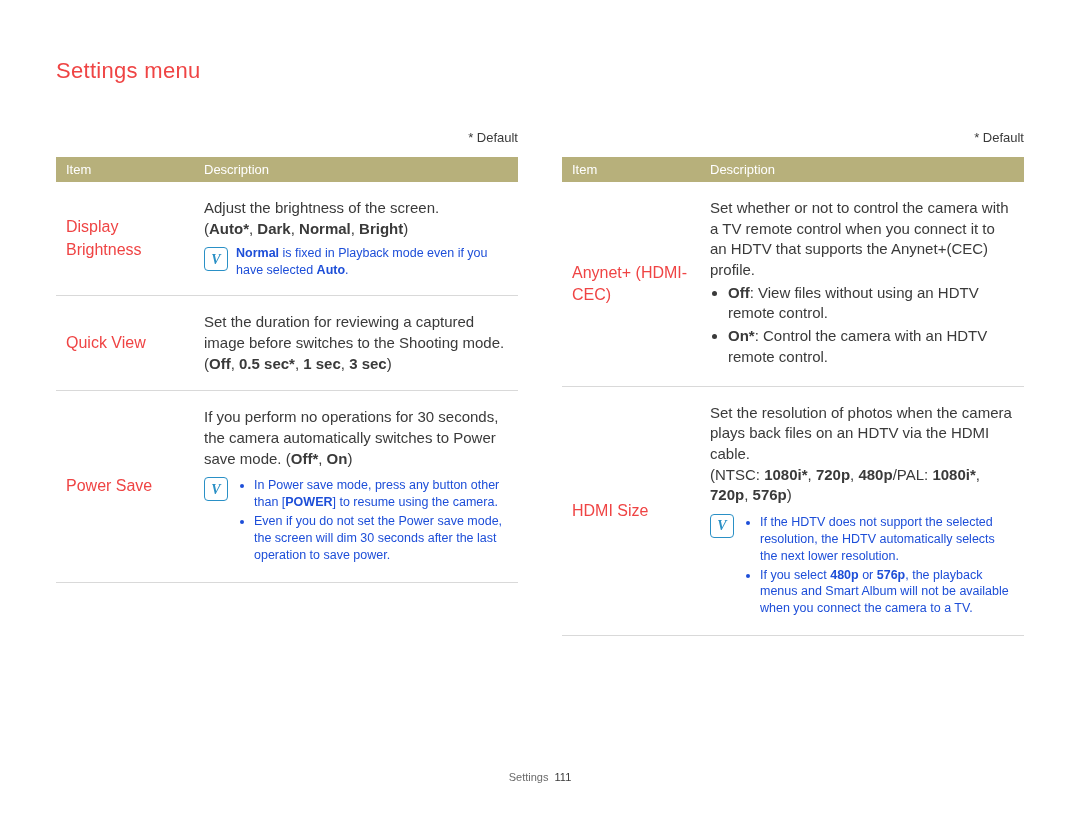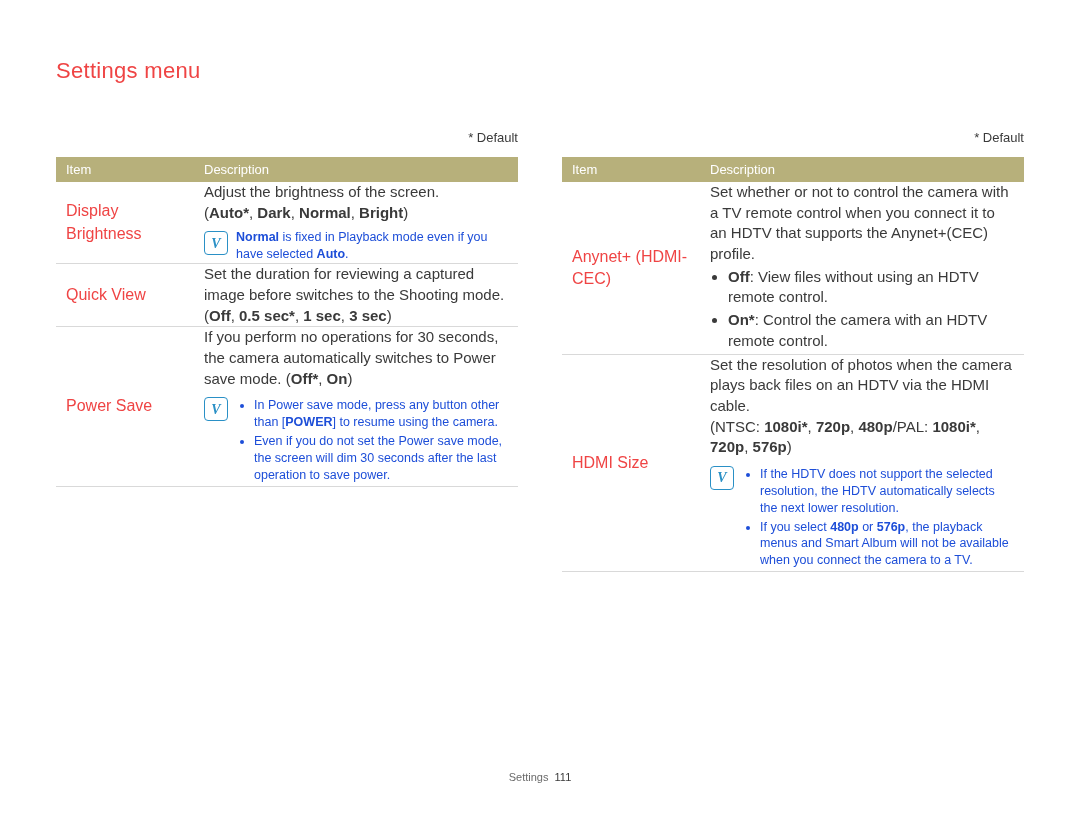--- a/index.html
+++ b/index.html
@@ -60,21 +60,21 @@
     font-size: 13px;
   }
   table.settings thead th:first-child {
     width: 118px;
   }
   table.settings tbody tr {
     border-bottom: 1px solid #d9d9d9;
   }
   table.settings tbody td {
     vertical-align: middle;
-    padding: 0 10px;
+    padding: 16px 10px;
     font-size: 15px;
     line-height: 1.38;
   }
   table.settings tbody td.item {
     width: 118px;
     font-size: 16px;
     font-weight: 400;
     color: #ef4444;
   }
   .bold { font-weight: 700; }

